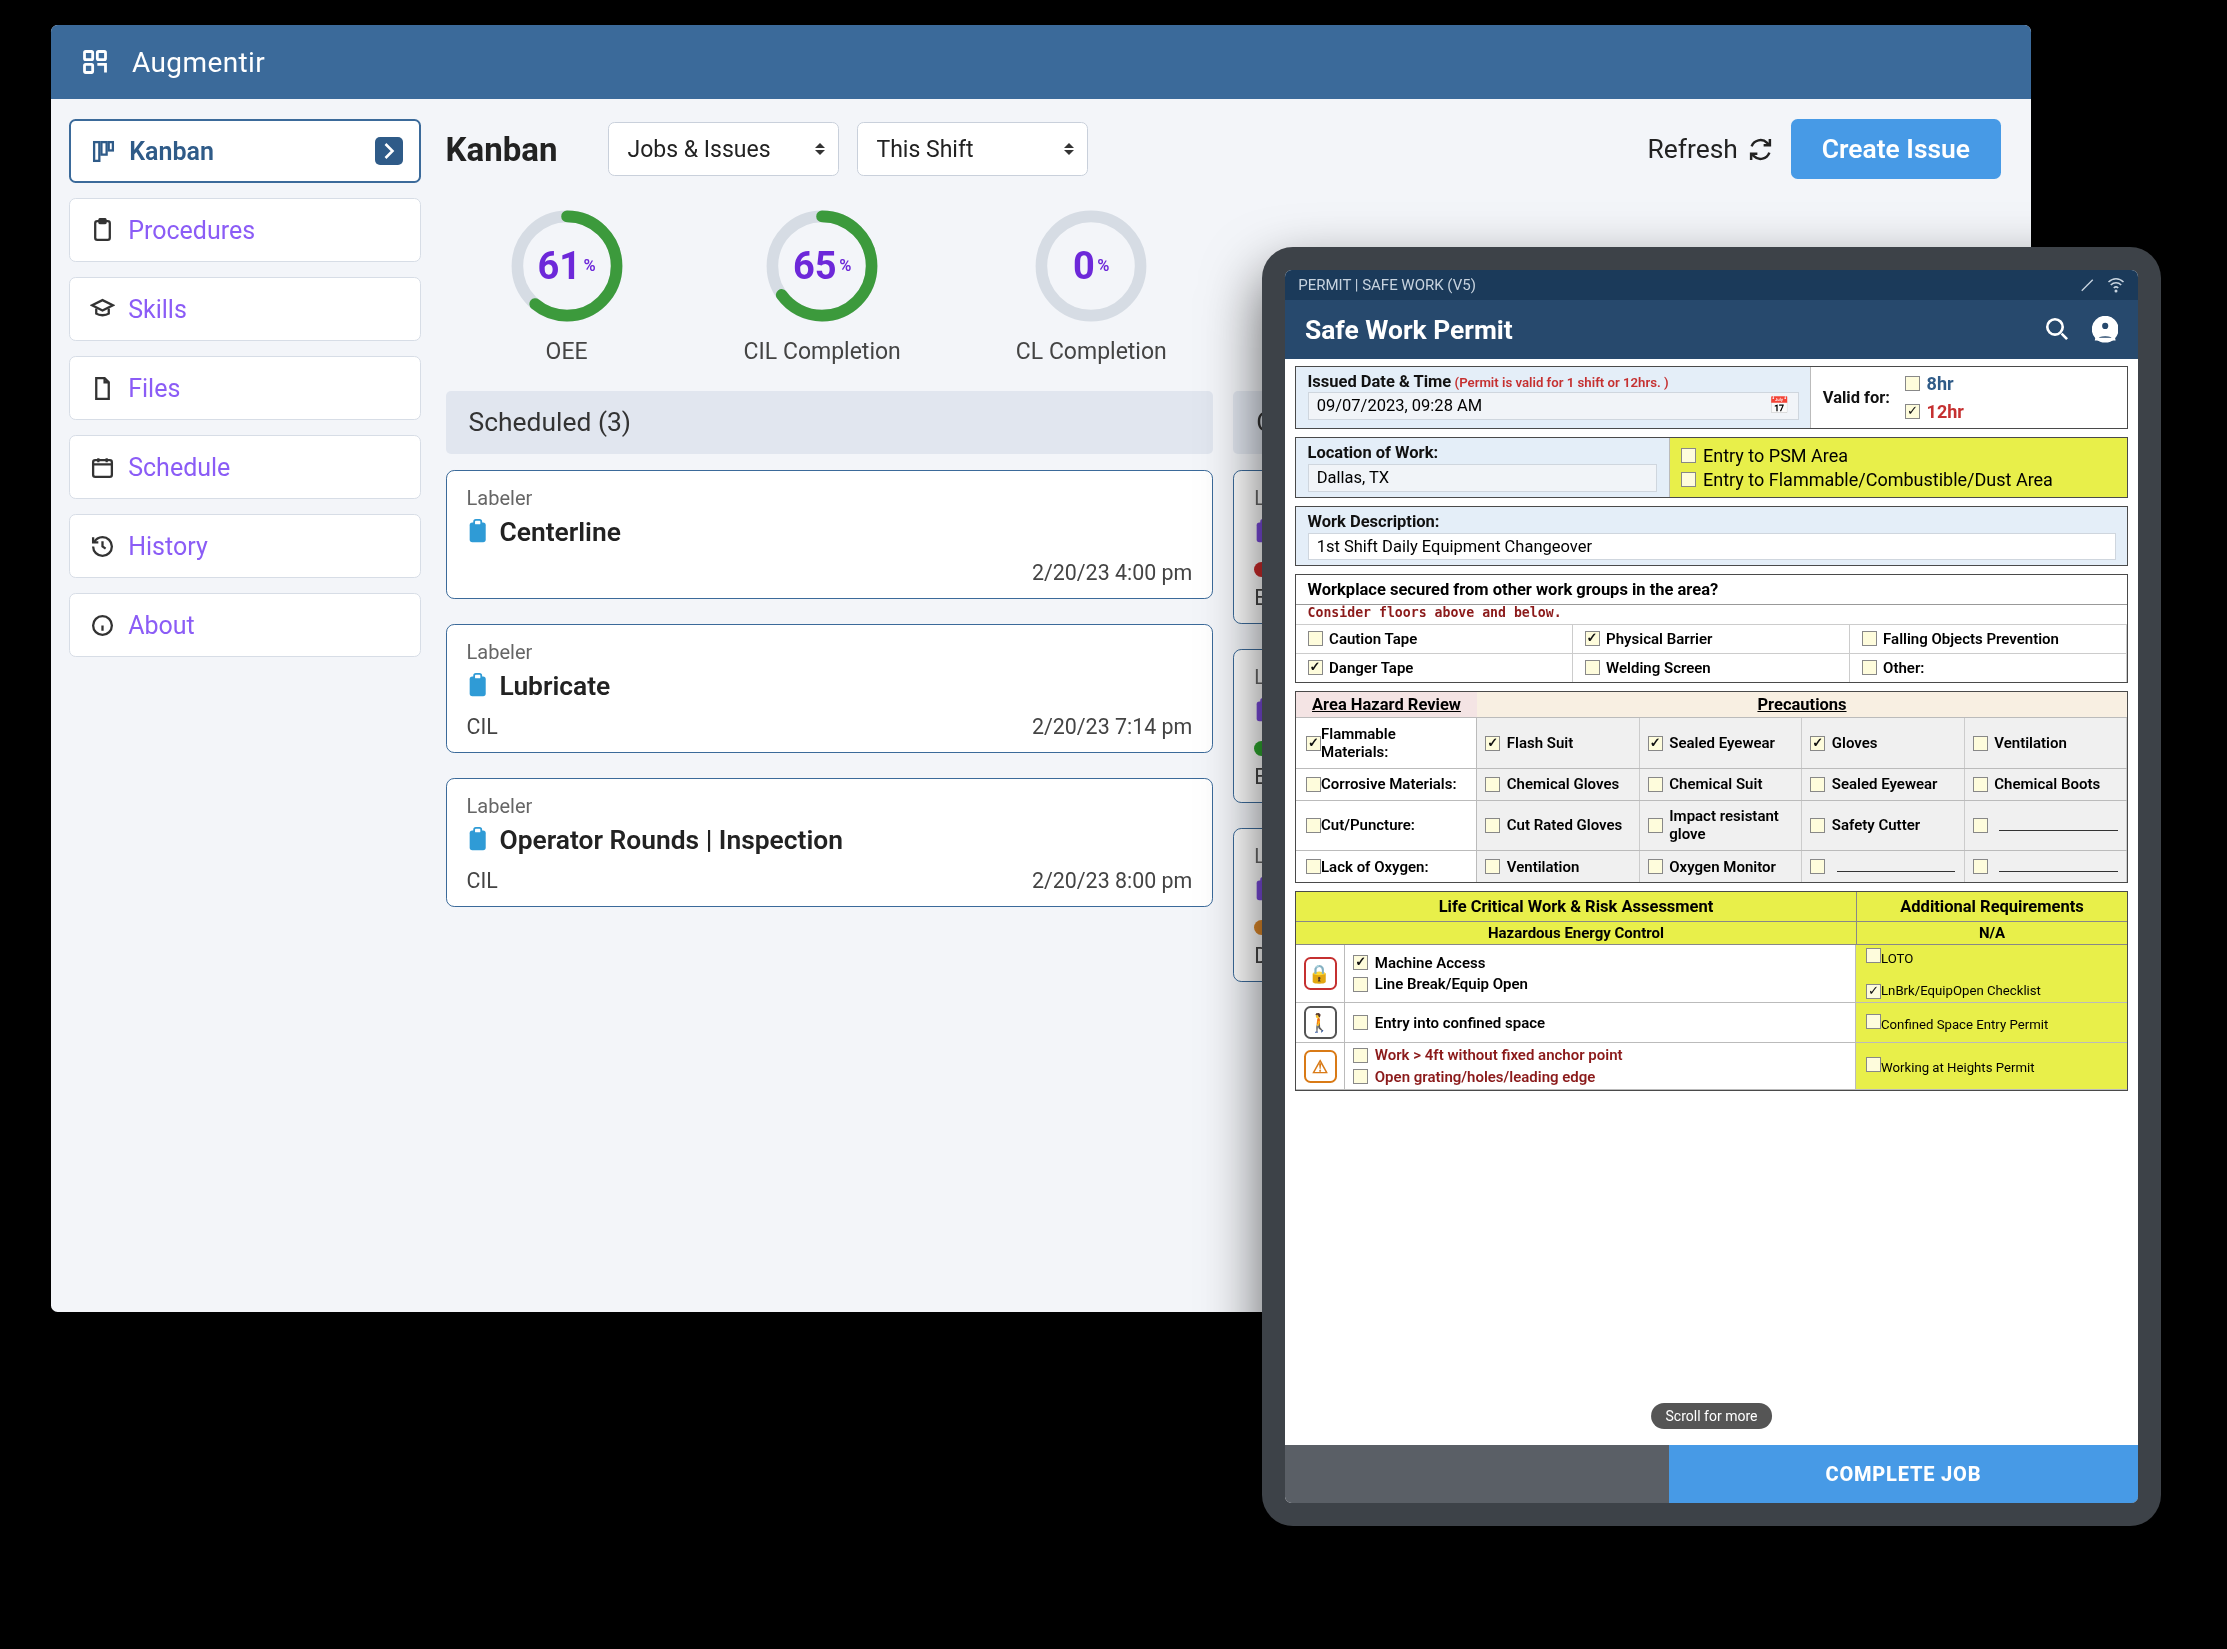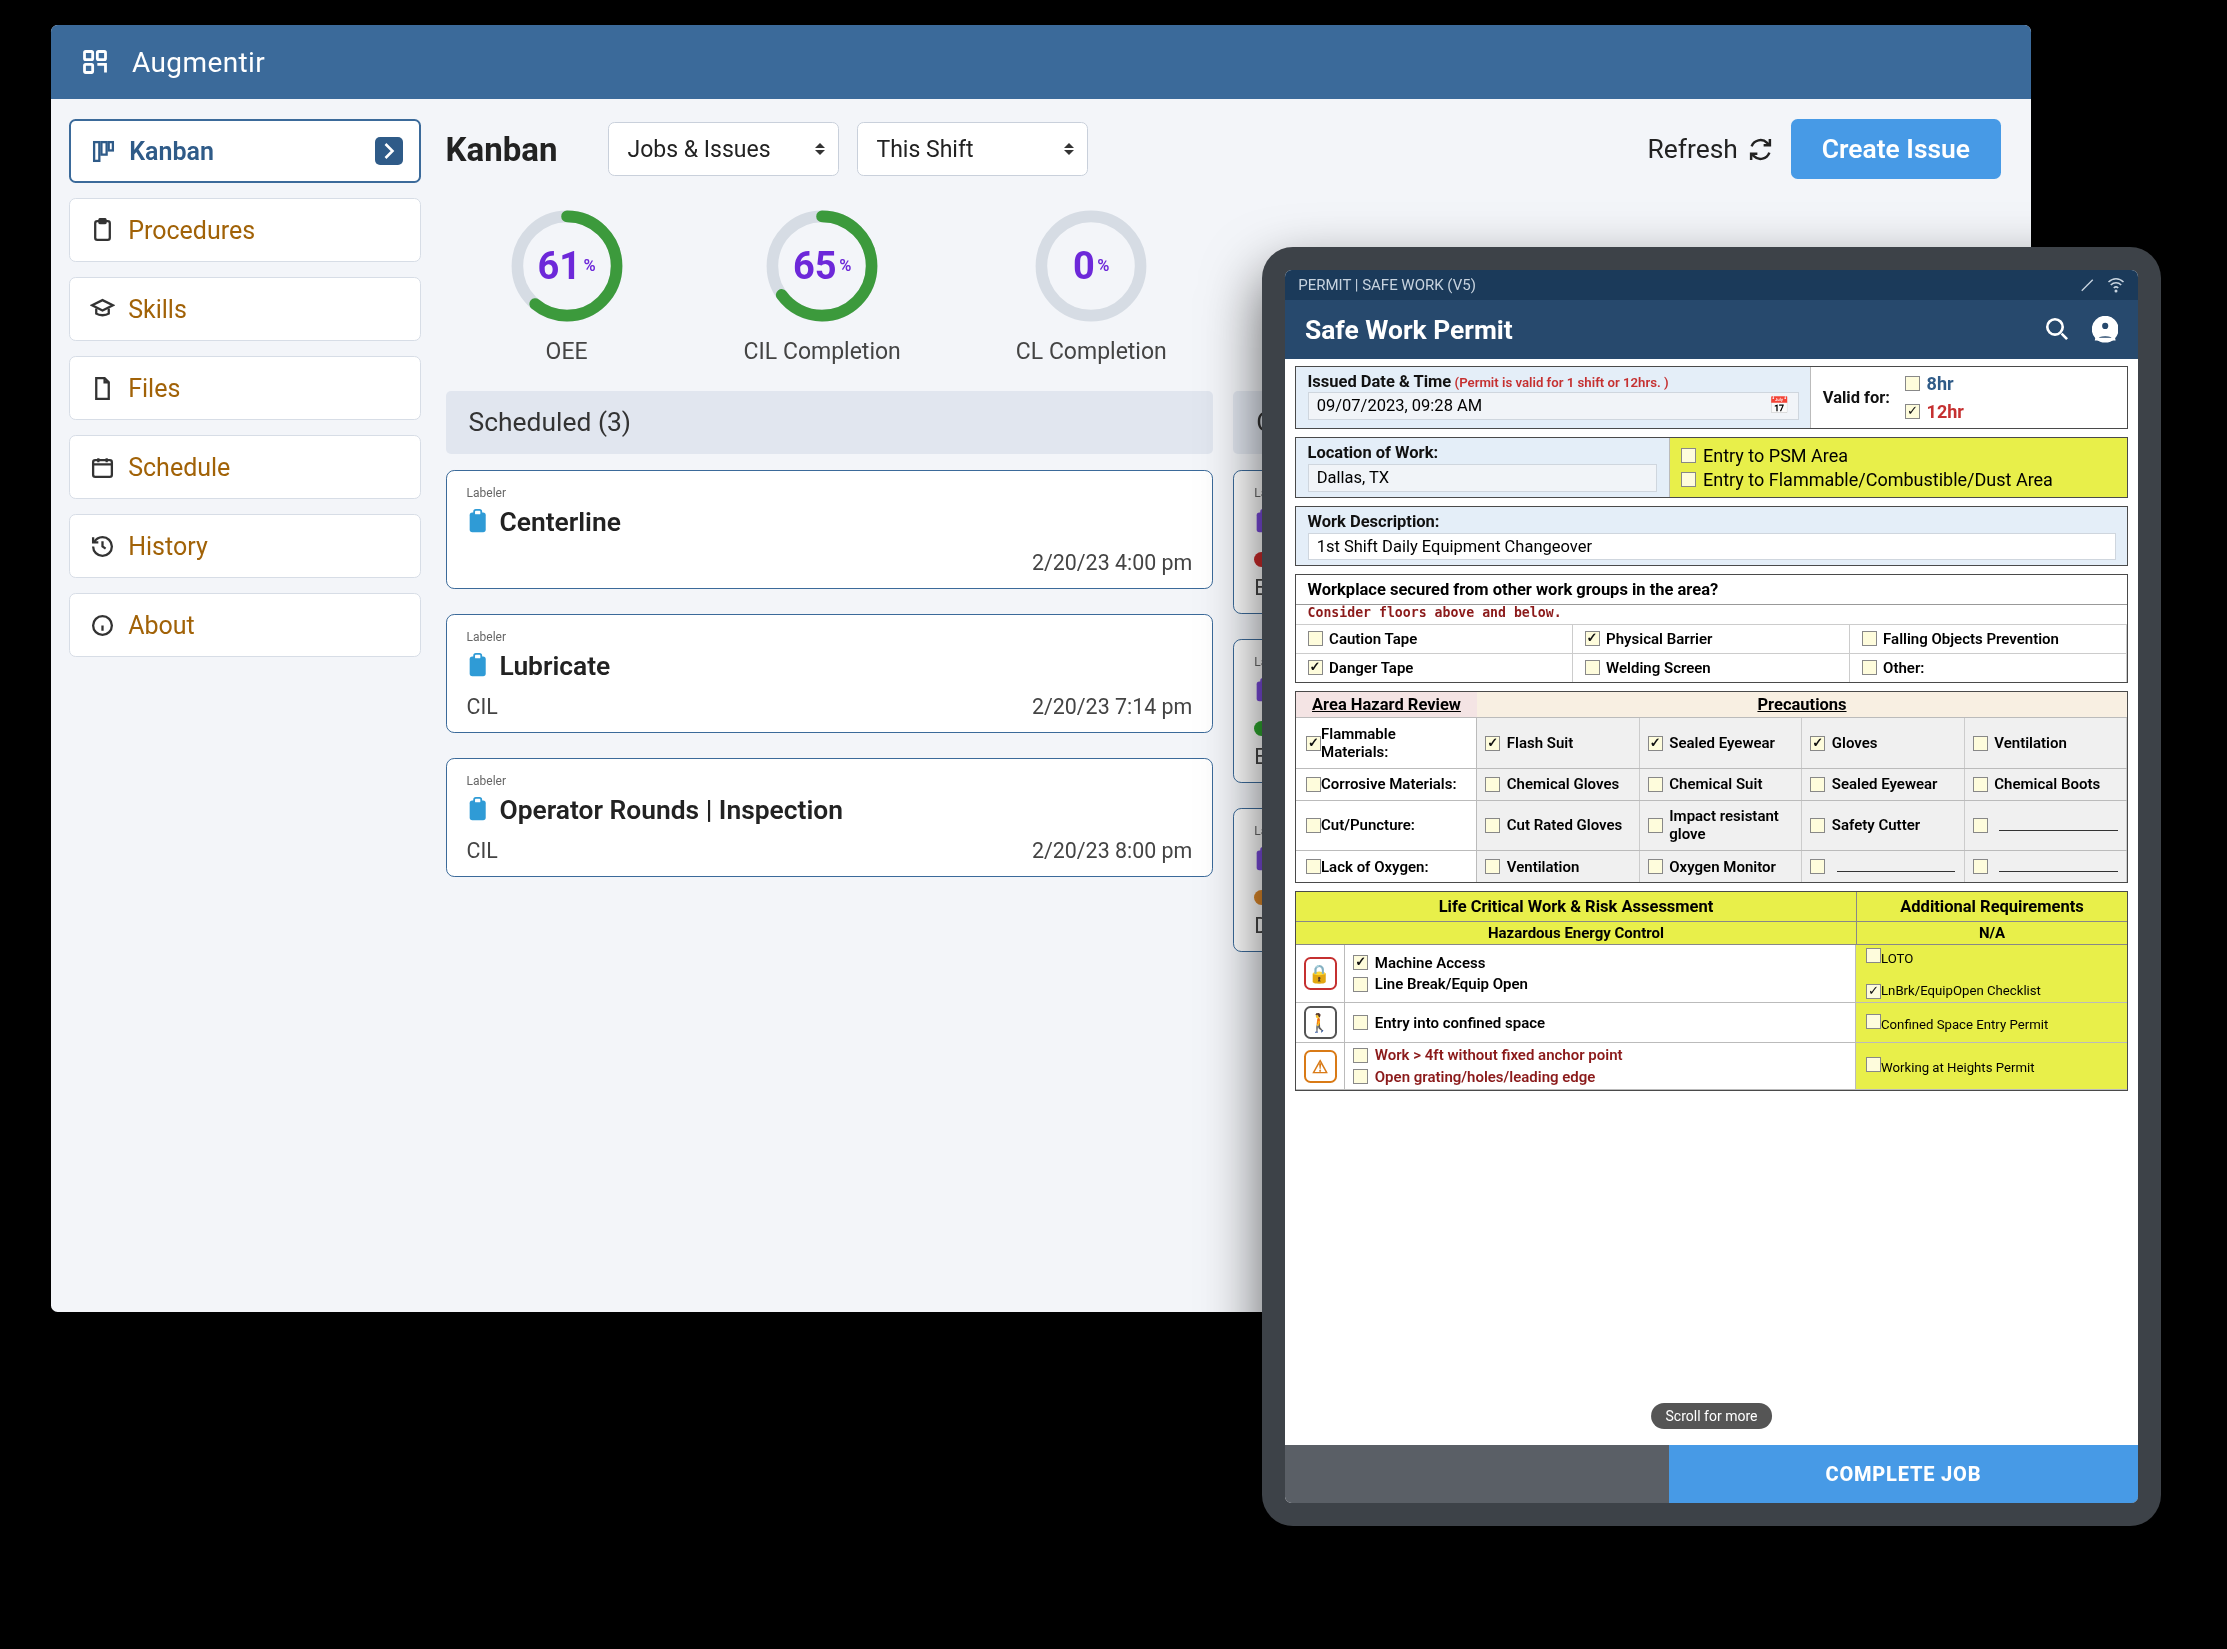--- a/index.html
+++ b/index.html
@@ -7,21 +7,21 @@
 
   
   .desktop-window { position: absolute; top: 25px; left: 51px; width: 1980px; height: 1287px; background: #f3f5f9; border-radius: 6.6px; overflow: hidden; box-shadow: 0 16.5px 49px rgba(0,0,0,0.5); }
   .topbar { height: 74px; background: #3b6a9a; color: #fff; display: flex; align-items: center; padding: 0 30px; gap: 23px; }
   .logo-ico { width: 28px; height: 28px; display: inline-flex; align-items: center; justify-content: center; }
   .logo-ico svg { stroke: #fff; fill: none; stroke-width: 2.4; }
   .app-title { font-size: 28px; font-weight: 400; letter-spacing: 0.4px; }
 
   .body-area { display: flex; height: calc(100% - 74px); }
   .sidebar { width: 388px; padding: 20px 18px; display: flex; flex-direction: column; gap: 15px; }
-  .nav-item { display: flex; align-items: center; gap: 13.2px; height: 64px; padding: 0 20px; background: #fff; border: 1.6px solid #d7dde6; border-radius: 6.6px; font-size: 25px; color: #a16207; cursor: pointer; position: relative; }
+  .nav-item { display: flex; align-items: center; gap: 13.2px; height: 64px; padding: 0 20px; background: #fff; border: 1.6px solid #d7dde6; border-radius: 6.6px; font-size: 25px; color: #8b5cf6; cursor: pointer; position: relative; }
   .nav-item.active { border: 2.5px solid #3b6a9a; color: #2f5b88; font-weight: 600; }
   .nav-item .nav-ico { width: 25px; height: 25px; display: inline-flex; align-items: center; justify-content: center; color: #333; }
   .nav-item.active .nav-ico { color: #2f5b88; }
   .nav-item svg { stroke: currentColor; fill: none; stroke-width: 2.2; width: 100%; height: 100%; }
   .nav-arrow { position: absolute; right: 16.5px; width: 28px; height: 28px; background: #2f5b88; border-radius: 5px; display: flex; align-items: center; justify-content: center; color: #fff; }
 
   .main { flex: 1; padding: 20px 30px 0 6.6px; overflow: hidden; }
   .toolbar { display: flex; align-items: center; gap: 18px; margin-bottom: 18px; }
   .page-title { font-size: 33px; font-weight: 700; color: #222; margin-right: 33px; }
   .select-box { height: 54px; border: 1.6px solid #c9d0db; border-radius: 6.6px; background: #fff; padding: 0 41px 0 18px; font-size: 23px; color: #222; display: flex; align-items: center; position: relative; cursor: pointer; min-width: 231px; }
@@ -38,21 +38,21 @@
   .gauge-label { font-size: 23px; color: #444; }
   .donut { width: 124px; height: 124px; position: relative; }
   .donut svg { transform: rotate(-90deg); }
   .donut-text { position: absolute; inset: 0; display: flex; align-items: center; justify-content: center; font-size: 38px; font-weight: 700; color: #6d28d9; }
   .donut-text .pct { font-size: 16.5px; font-weight: 600; margin-left: 2.5px; }
 
   .columns { display: flex; gap: 20px; }
   .col { flex: 1 1 0; }
   .col-head { background: #e1e6ef; padding: 16.5px 23px; font-size: 26.4px; color: #333; border-radius: 5px; margin-bottom: 16px; }
   .card { background: #fff; border: 1.6px solid #3b6a9a; border-radius: 8.2px; padding: 15px 20px 13.2px; margin-bottom: 25px; cursor: pointer; }
-  .card .tag { font-size: 12px; color: #666; margin-bottom: 6.6px; }
+  .card .tag { font-size: 20px; color: #666; margin-bottom: 6.6px; }
   .card .title-row { display: flex; align-items: center; gap: 11.5px; font-size: 26.4px; font-weight: 600; color: #222; }
   .card .meta-row { display: flex; justify-content: space-between; font-size: 21.4px; color: #444; margin-top: 13.2px; }
   .clip-ico { width: 21.4px; height: 25px; }
   .dot { display: inline-block; width: 15px; height: 15px; border-radius: 50%; margin-right: 8.2px; vertical-align: middle; }
 
   
   .tablet { position: absolute; top: 247px; left: 1262px; width: 899px; height: 1279px; background: #3d4248; border-radius: 31px; padding: 23px; box-shadow: 0 25px 58px rgba(0,0,0,0.6); }
   .tablet-screen { width: 100%; height: 100%; background: #fff; border-radius: 6.6px; overflow: hidden; display: flex; flex-direction: column; position: relative; }
   .tab-status { height: 30px; background: #1b3a5a; color: #c7d3df; font-size: 15px; display: flex; align-items: center; padding: 0 13.2px; justify-content: space-between; }
   .tab-status .ricons { display: flex; gap: 11.5px; align-items: center; }

